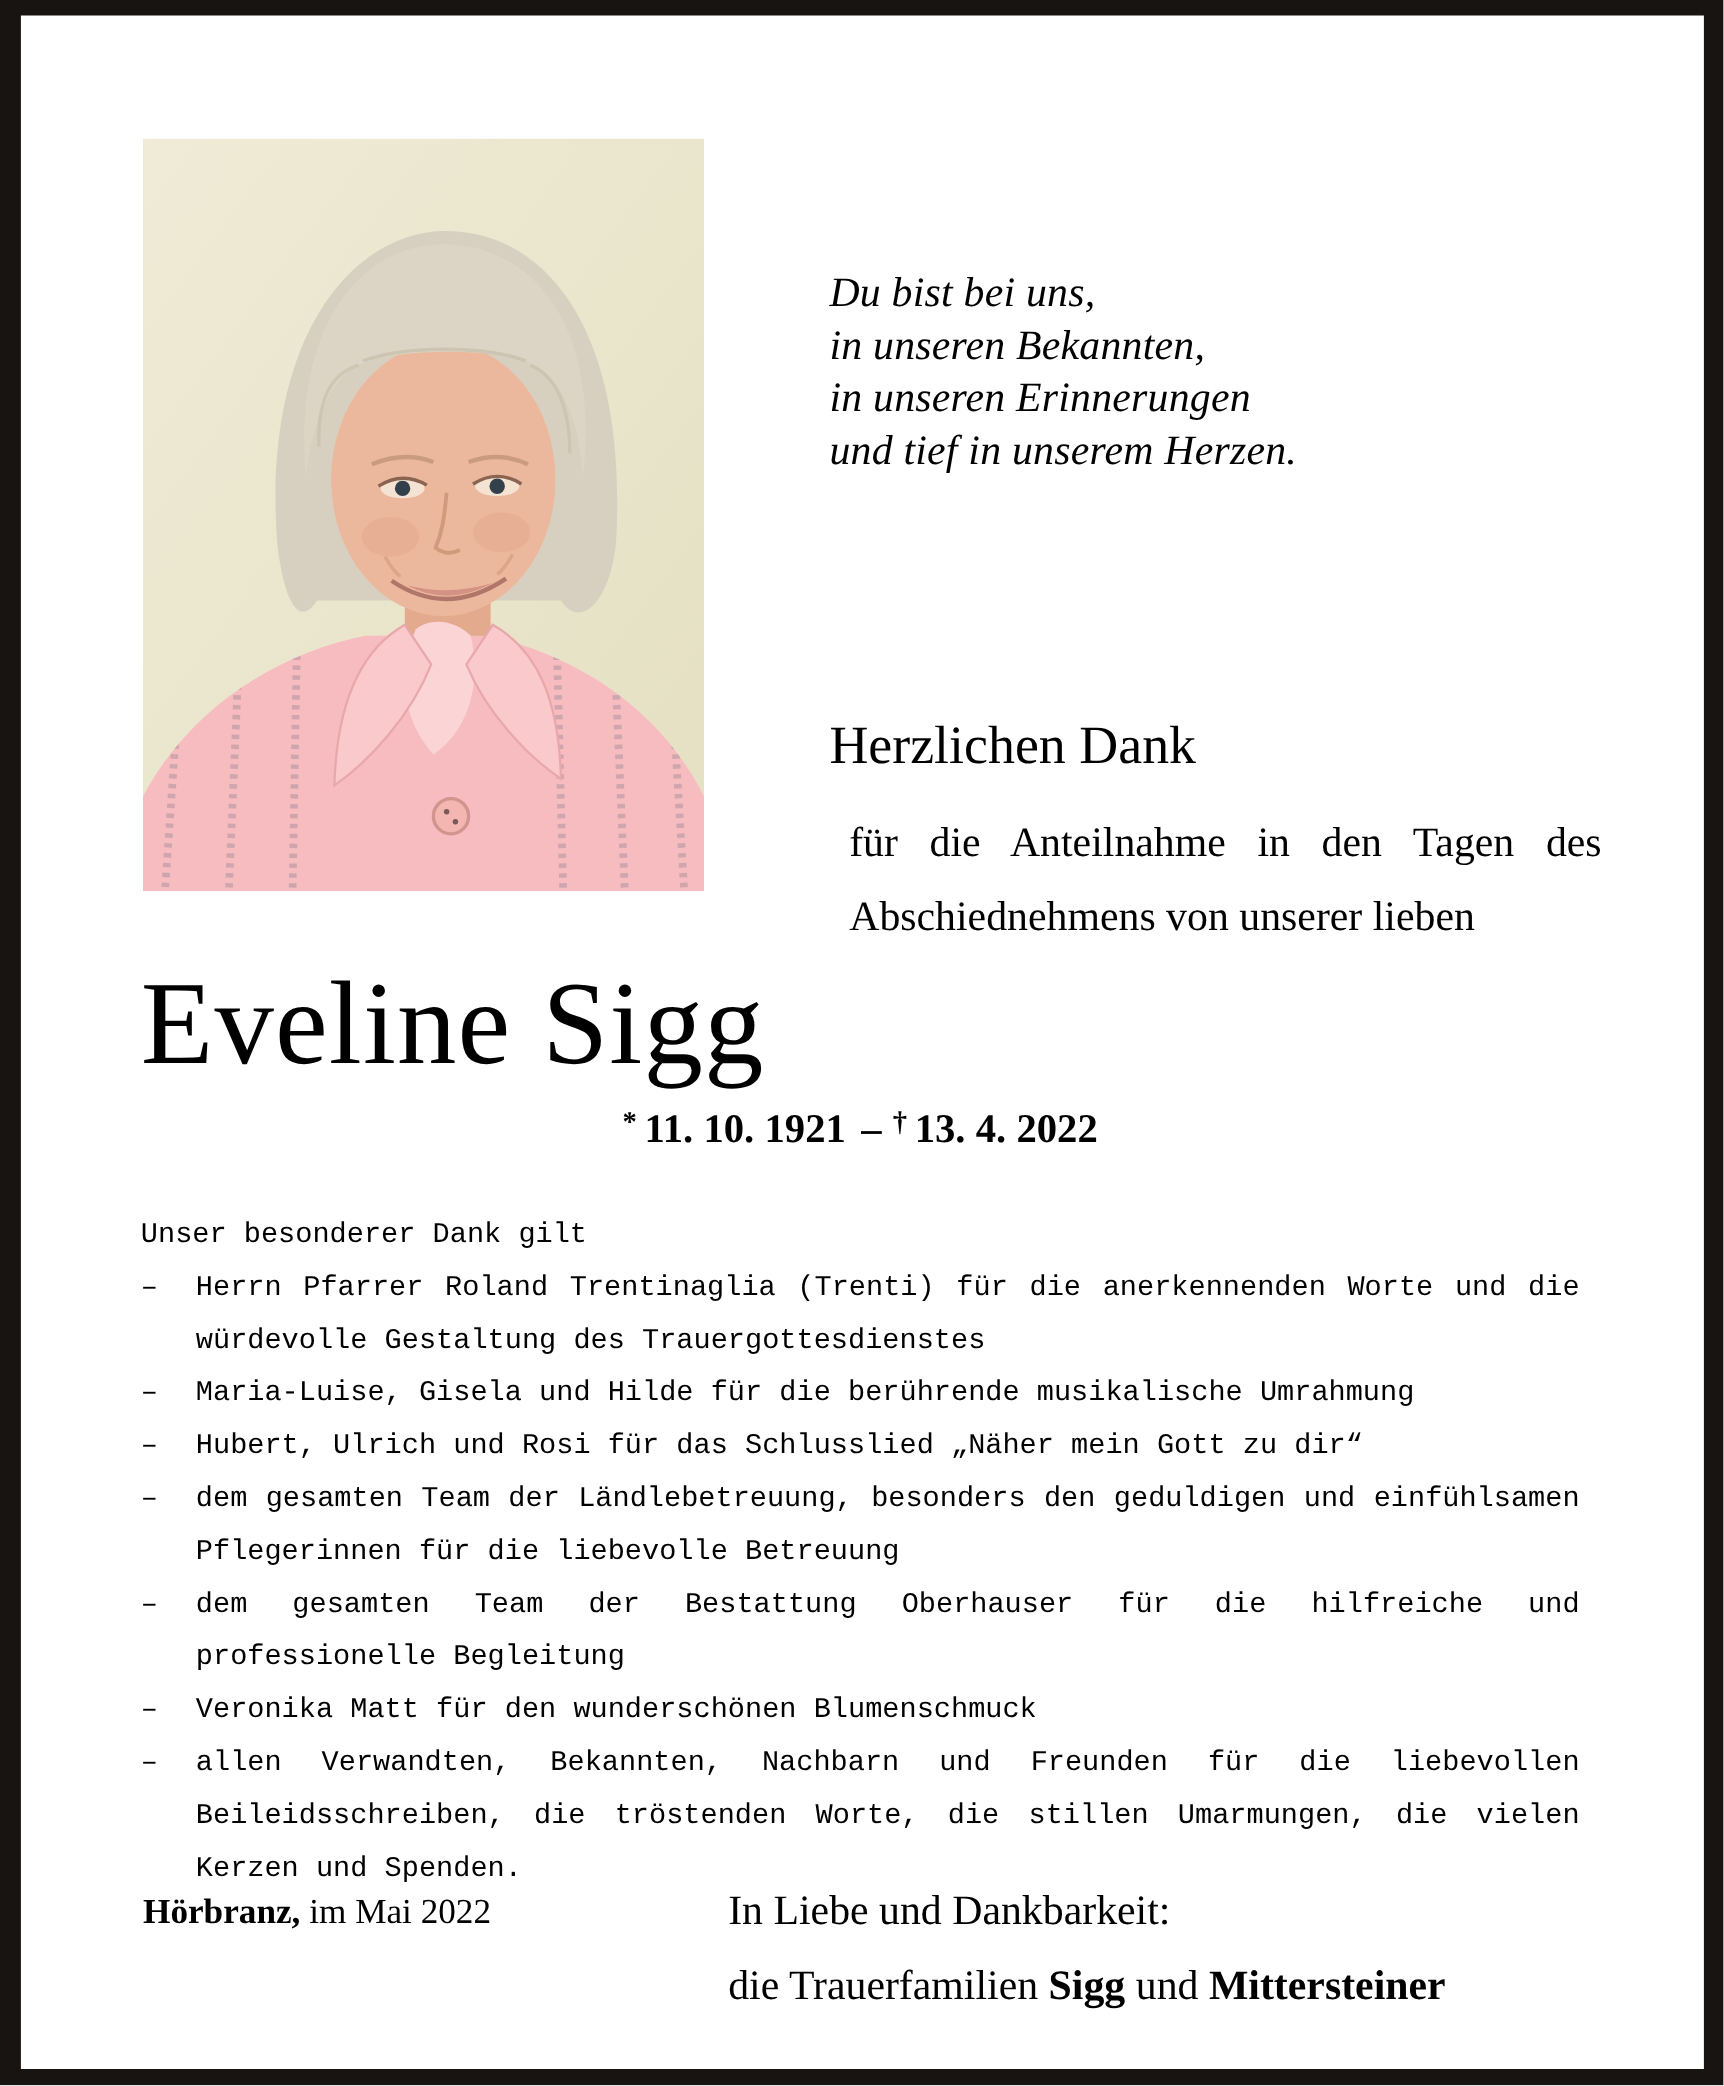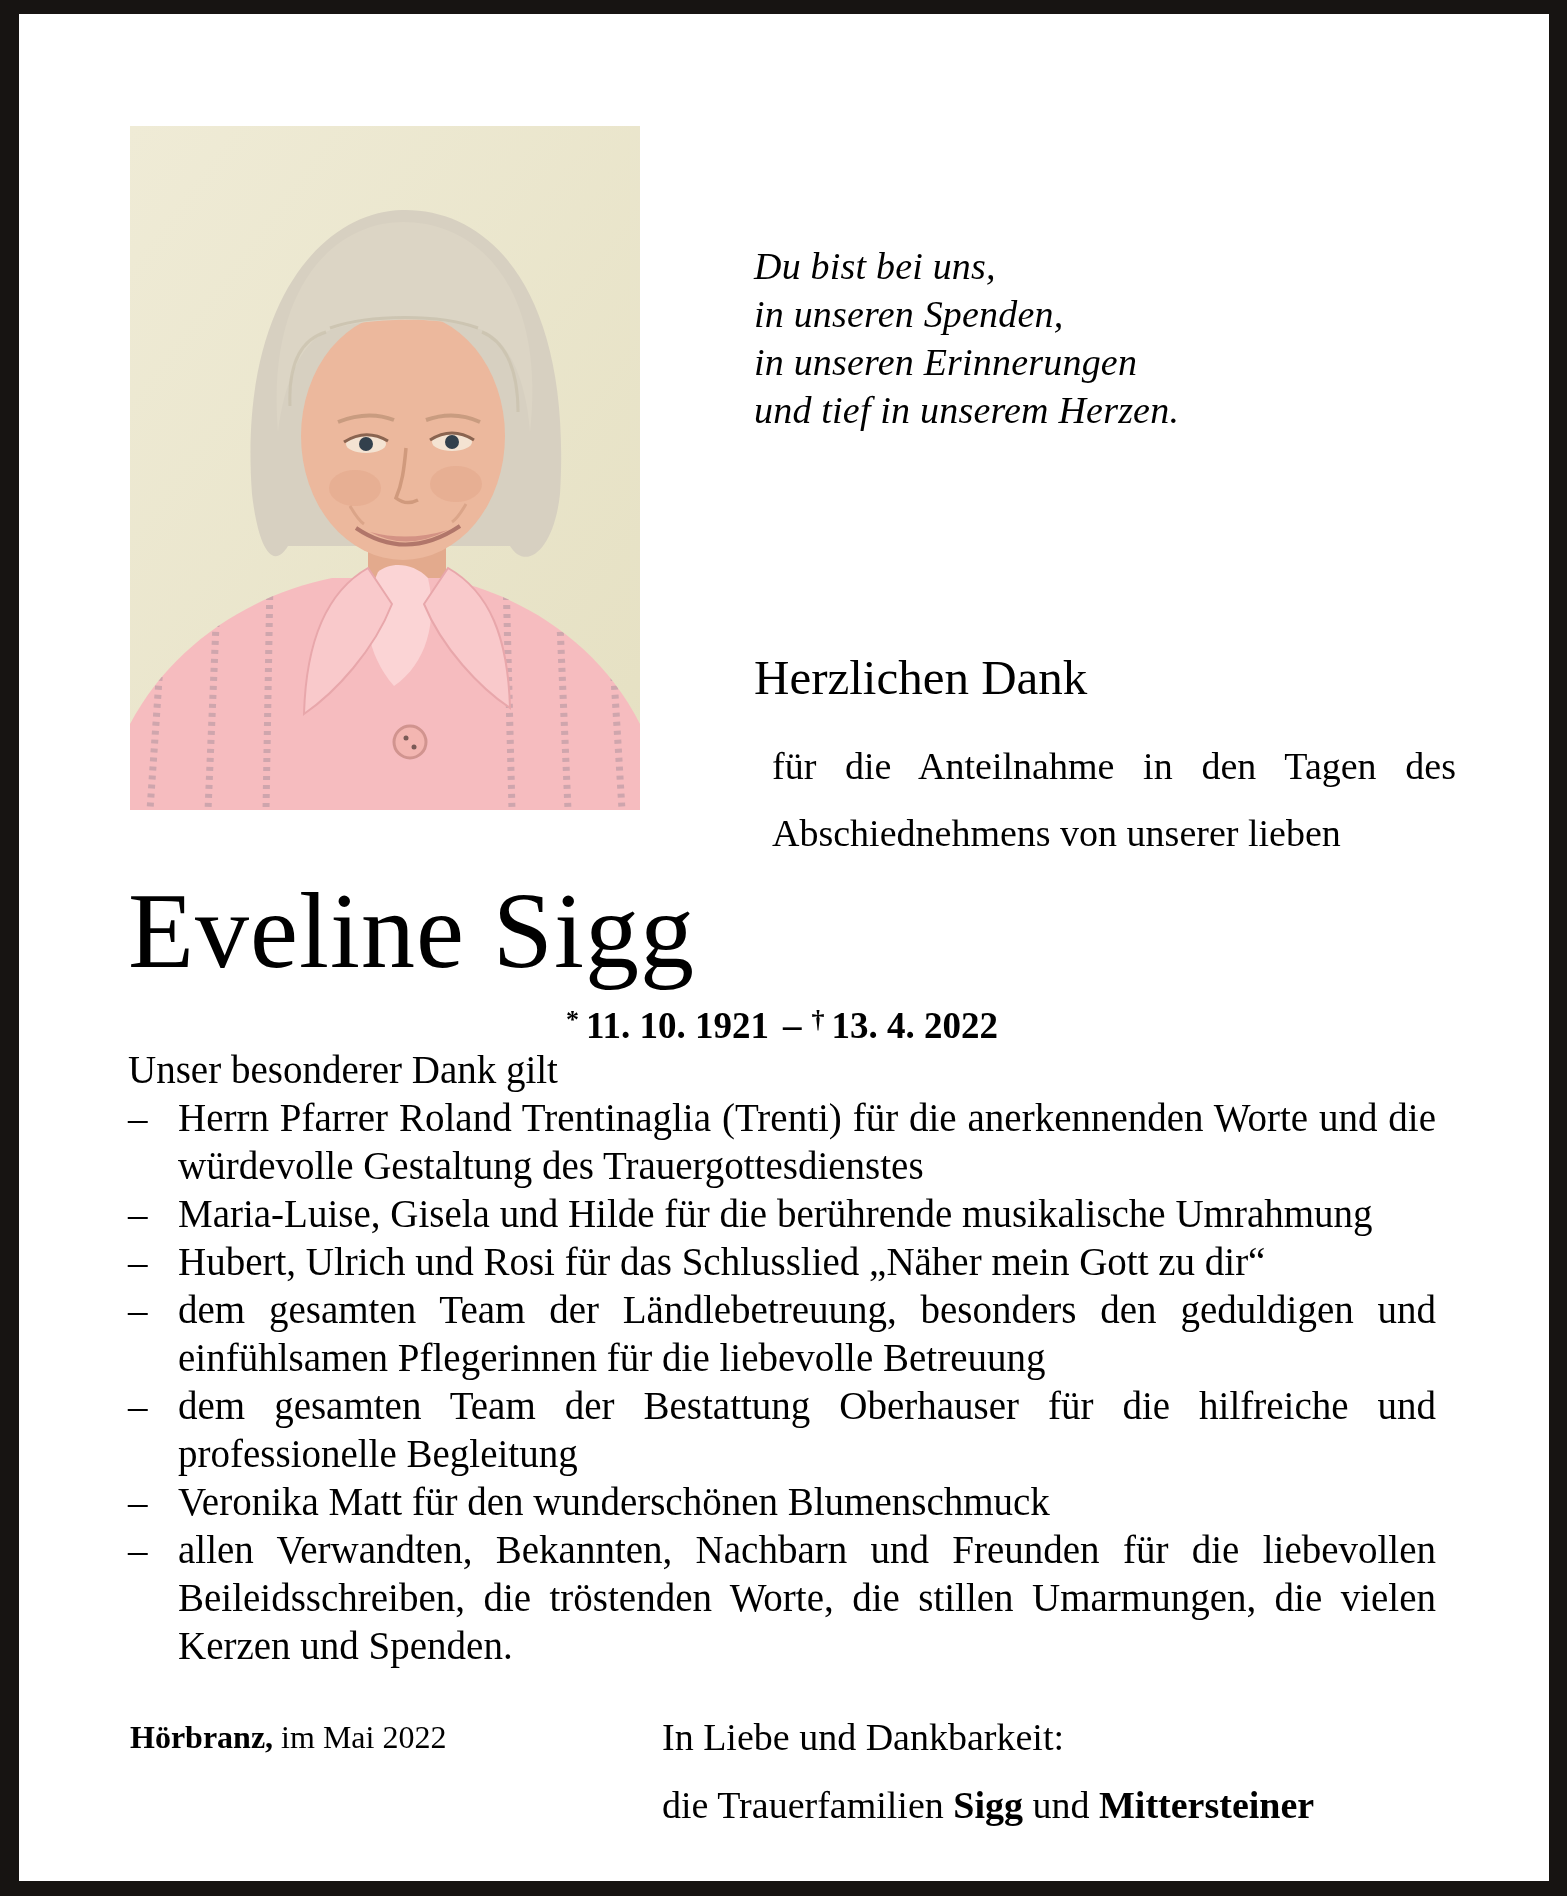--- a/index.html
+++ b/index.html
@@ -84,24 +84,25 @@
   .dates .sym {
     font-size: 26px;
     vertical-align: 10px;
     margin-right: 7px;
   }
   .dates .sep { margin: 0 10px 0 14px; }
 
   .thanks {
     position: absolute;
     left: 128px;
-    top: 1046px;
+    top: 1098px;
     width: 1308px;
-    font-size: 39px;
+    font-size: 26px;
     line-height: 48px;
+    font-family: Liberation Mono, monospace;
   }
   .thanks-heading { margin: 0 0 0 0; }
   .thanks-list {
     margin: 0;
     padding: 0;
     list-style: none;
   }
   .thanks-item {
     margin: 0;
     padding-left: 50px;
@@ -205,21 +206,21 @@
       <g>
         <circle cx="280" cy="616" r="16" fill="#f3b6b1" stroke="#d1948f" stroke-width="3"></circle>
         <circle cx="276" cy="612" r="2.5" fill="#7a5a56"></circle>
         <circle cx="284" cy="621" r="2.5" fill="#7a5a56"></circle>
       </g>
     </svg>
   </div>
 
   <div class="quote">
     <div>Du bist bei uns,</div>
-    <div>in unseren Spenden,</div>
+    <div>in unseren Bekannten,</div>
     <div>in unseren Erinnerungen</div>
     <div>und tief in unserem Herzen.</div>
   </div>
 
   <div class="dank-heading">Herzlichen Dank</div>
   <div class="intro">für die Anteilnahme in den Tagen des Abschiednehmens von unserer lieben</div>
 
   <div class="name">Eveline Sigg</div>
   <div class="dates">
     <span class="sym">*</span><span>11. 10. 1921</span><span class="sep">–</span><span class="sym">†</span><span>13. 4. 2022</span>

